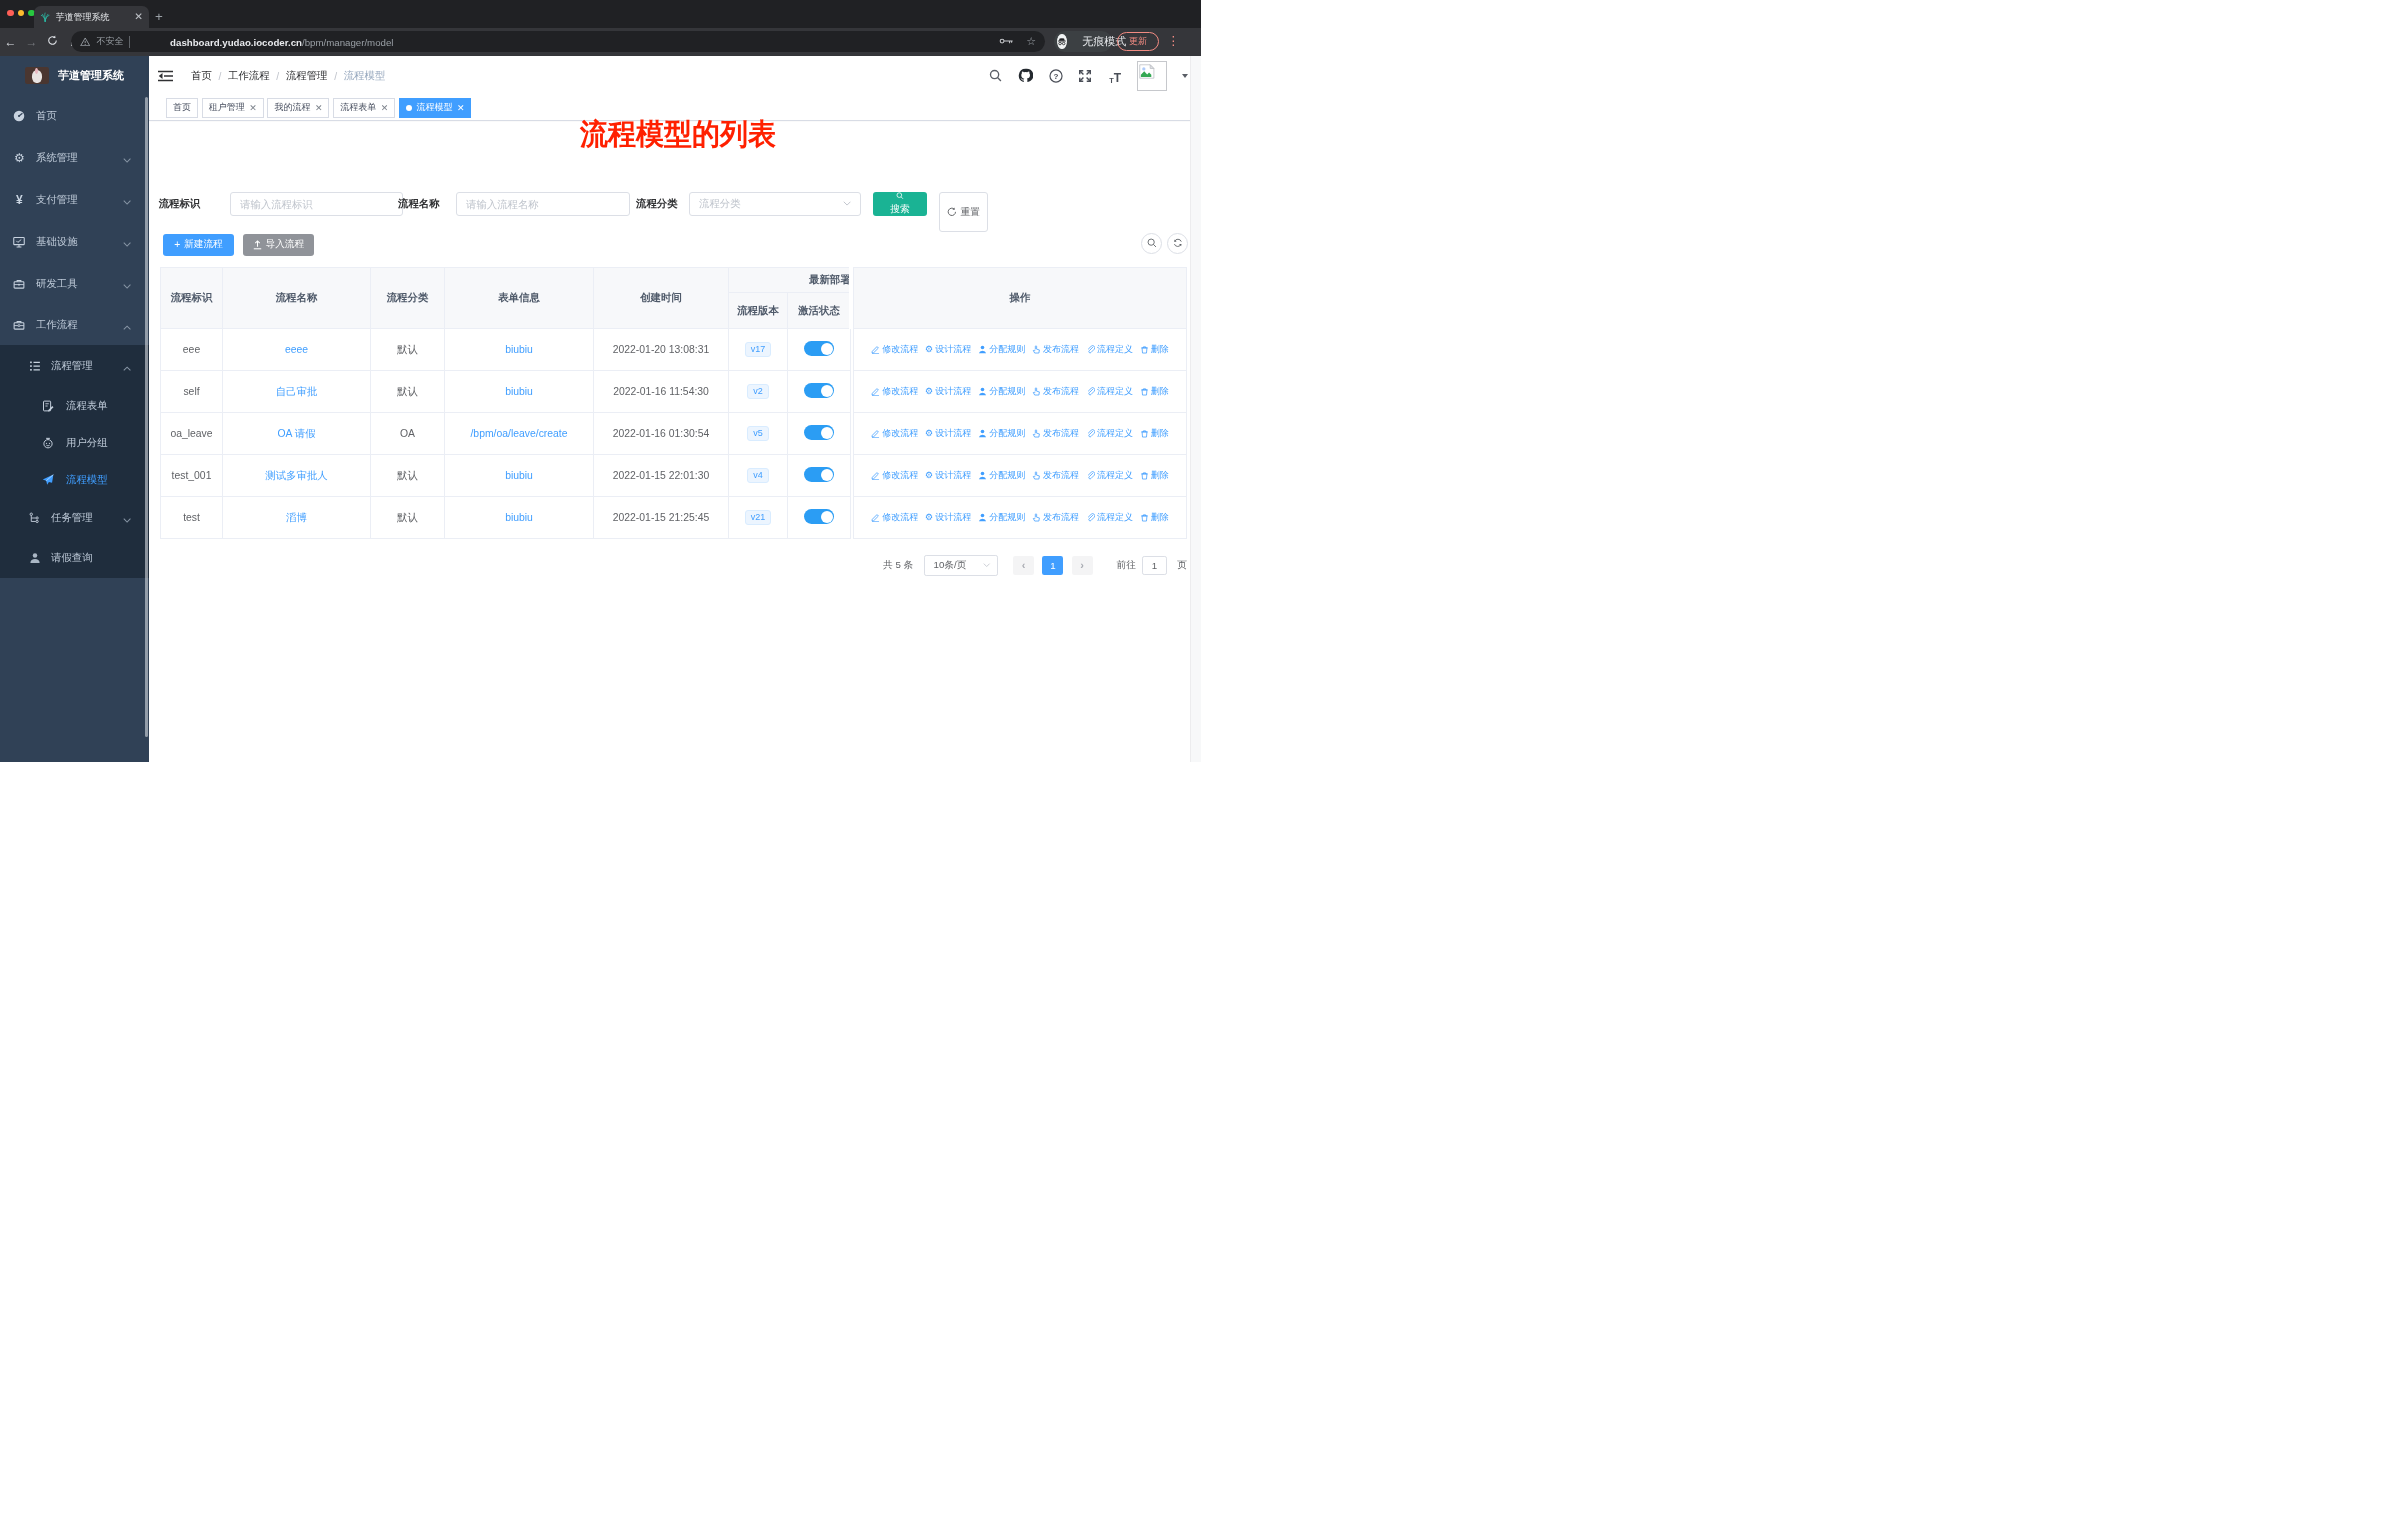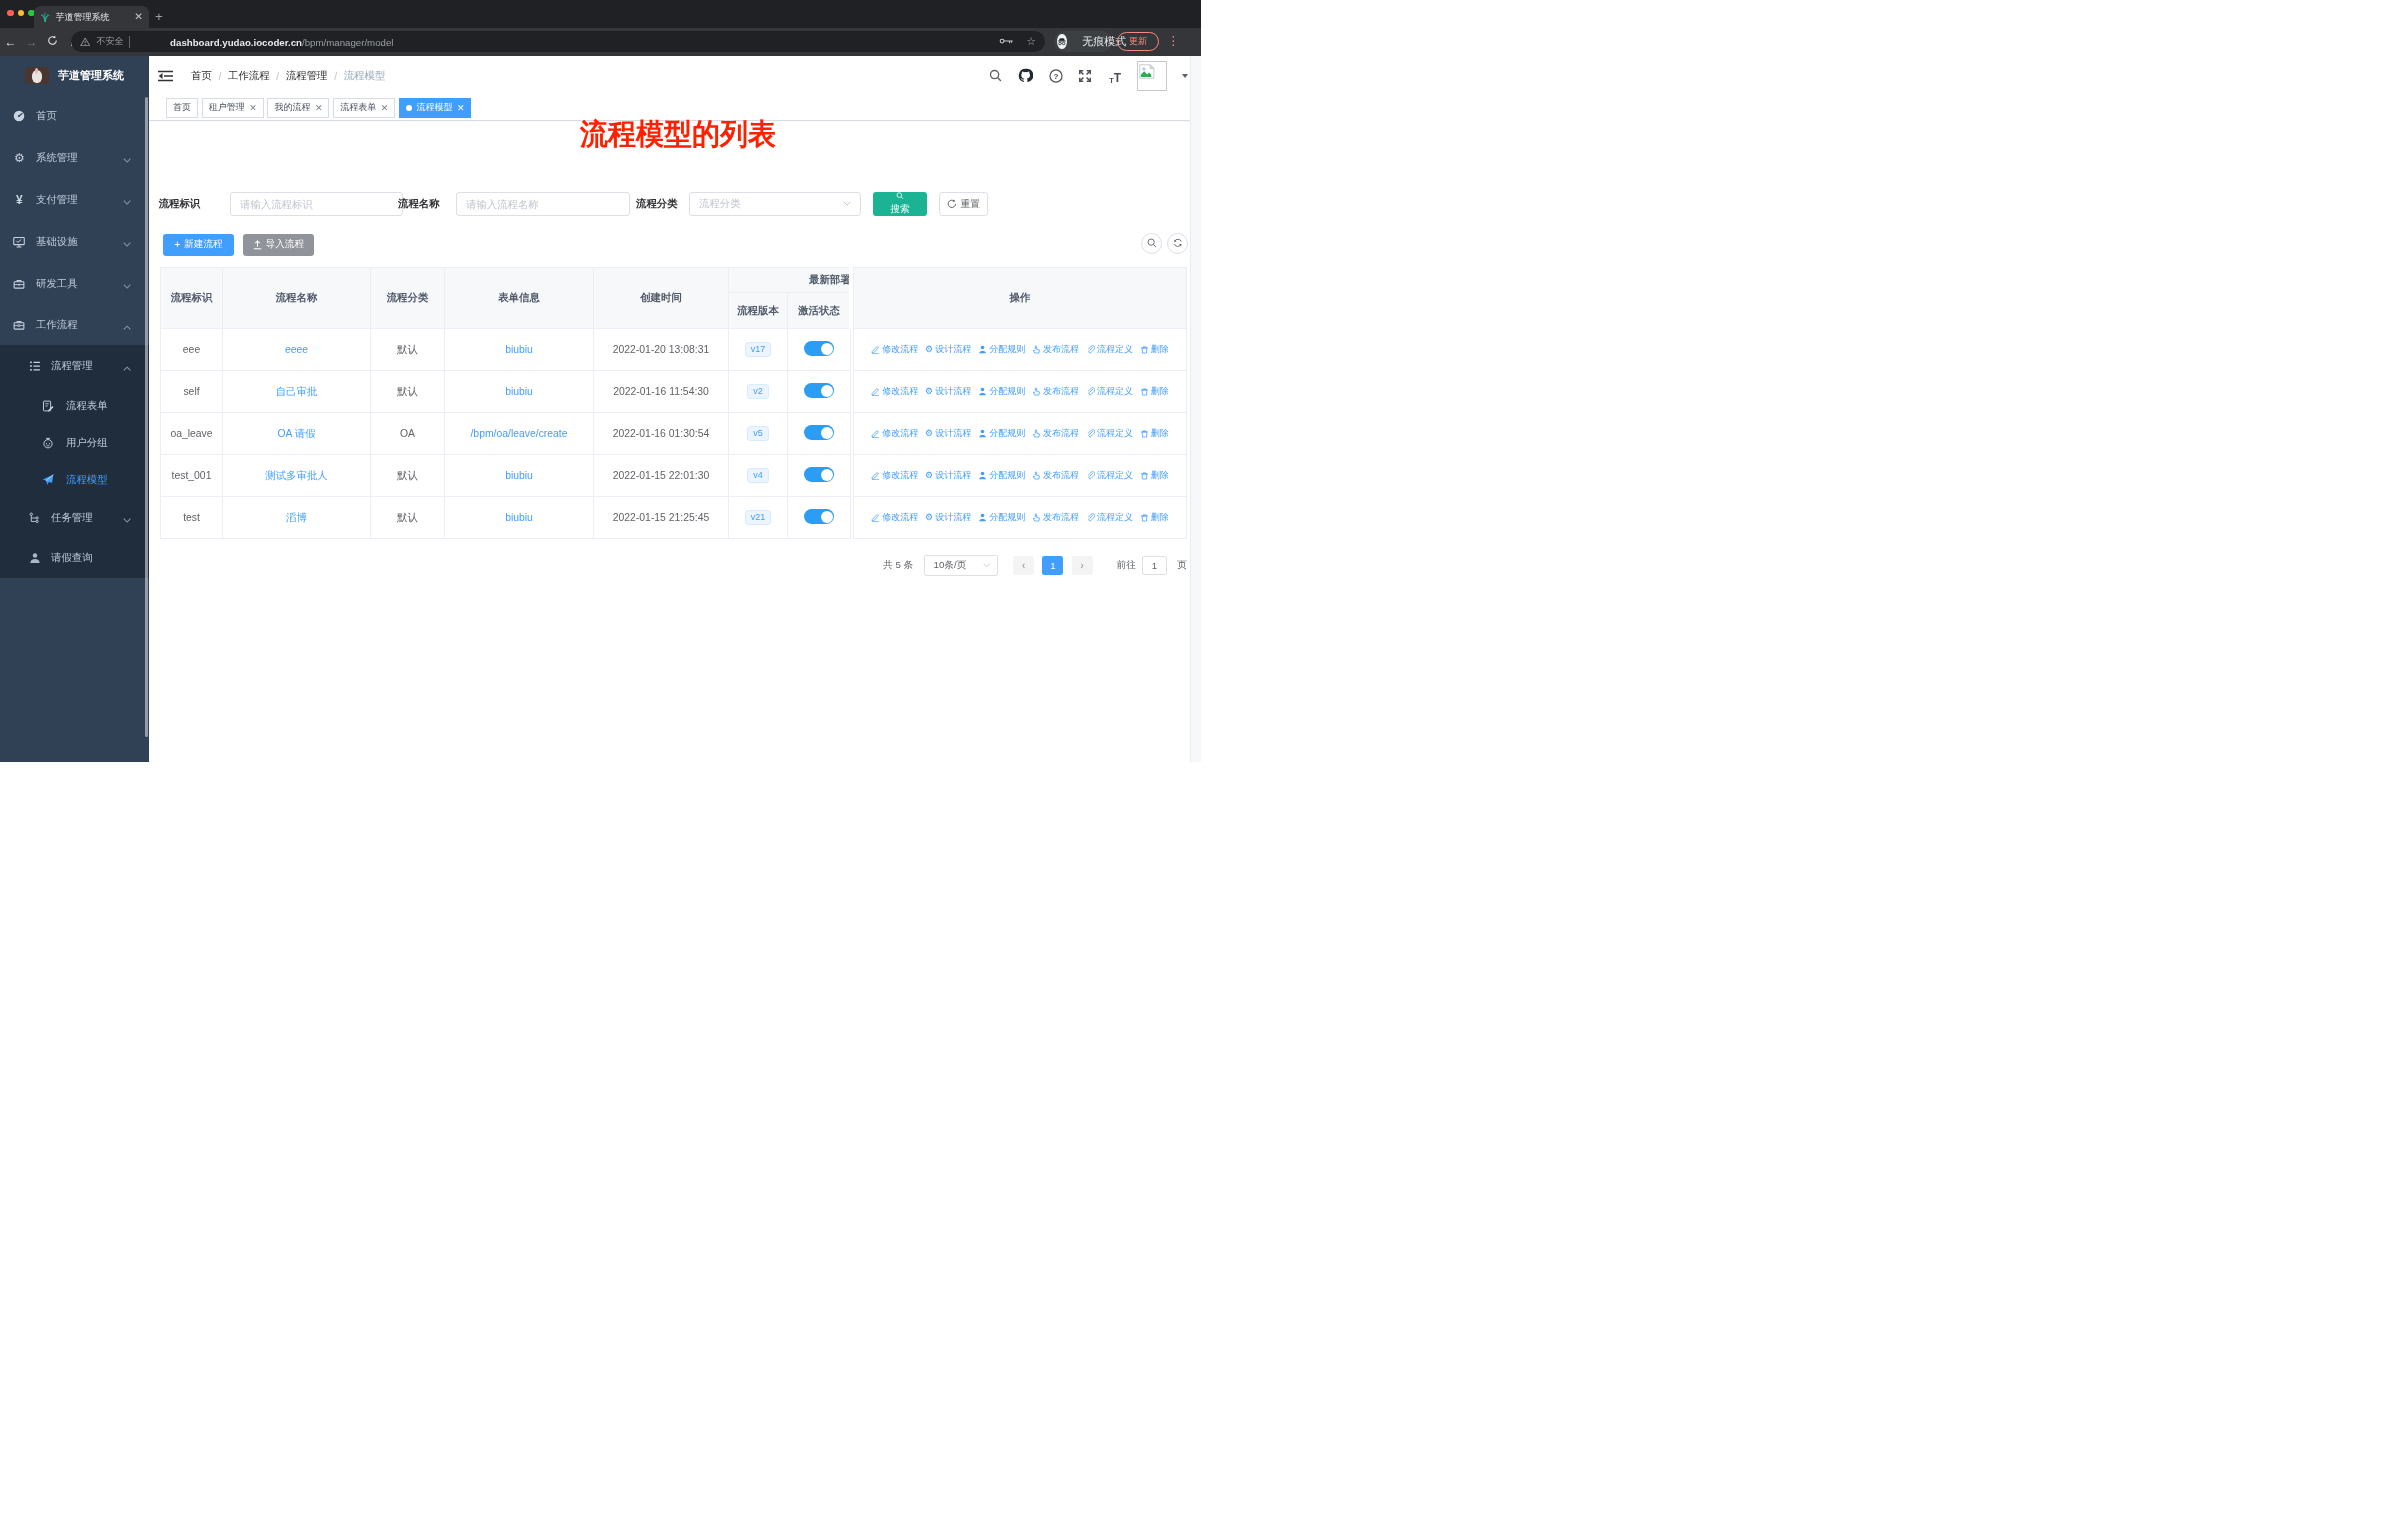--- a/index.html
+++ b/index.html
@@ -96,21 +96,21 @@
 
   .search-row { position:absolute; left:0; top:70px; height:24px; width:100%; }
   .flabel { position:absolute; top:0; height:24px; line-height:24px; font-size:10.4px; font-weight:bold; color:#303133; }
   .finput { position:absolute; top:0; height:24px; border:0.7px solid #dcdfe6; border-radius:3px;
     font-size:10.4px; color:#606266; padding:0 9px; background:#fff; font-family:inherit; }
   .finput::placeholder { color:#bfc4cc; }
   .fselect { display:flex; align-items:center; justify-content:space-between; color:#bfc4cc; }
   .btn { display:flex; align-items:center; justify-content:center; gap:3.7px; border-radius:3px;
     font-size:9.7px; border:none; font-family:inherit; cursor:pointer; }
   .btn-search { position:absolute; left:724px; top:0; width:54px; height:24px; background:#1ab394; color:#fff;flex-direction:column; }
-  .btn-reset { position:absolute; left:790px; top:0; width:49px; height:24px; background:#fff;
+  .btn-reset { position:absolute; left:790px; top:0; width:49px; height:40px; background:#fff;
     border:0.7px solid #dcdfe6; color:#606266; }
   .btn-row { position:absolute; left:0; top:112px; height:21.6px; width:100%; }
   .btn-create { position:absolute; left:14px; top:0; width:71px; height:21.6px; background:#409eff; color:#fff; }
   .btn-import { position:absolute; left:94px; top:0; width:71px; height:21.6px; background:#909399; color:#fff; }
   .round-btn { position:absolute; top:-1.5px; width:21px; height:21px; border-radius:50%; background:#fff;
     border:0.7px solid #dcdfe6; display:flex; align-items:center; justify-content:center; }
 
   
   .table-wrap { position:absolute; left:11px; top:145px; width:1027px; height:272px; font-size:10.4px; }
   table { border-collapse:collapse; table-layout:fixed; width:689px; }

